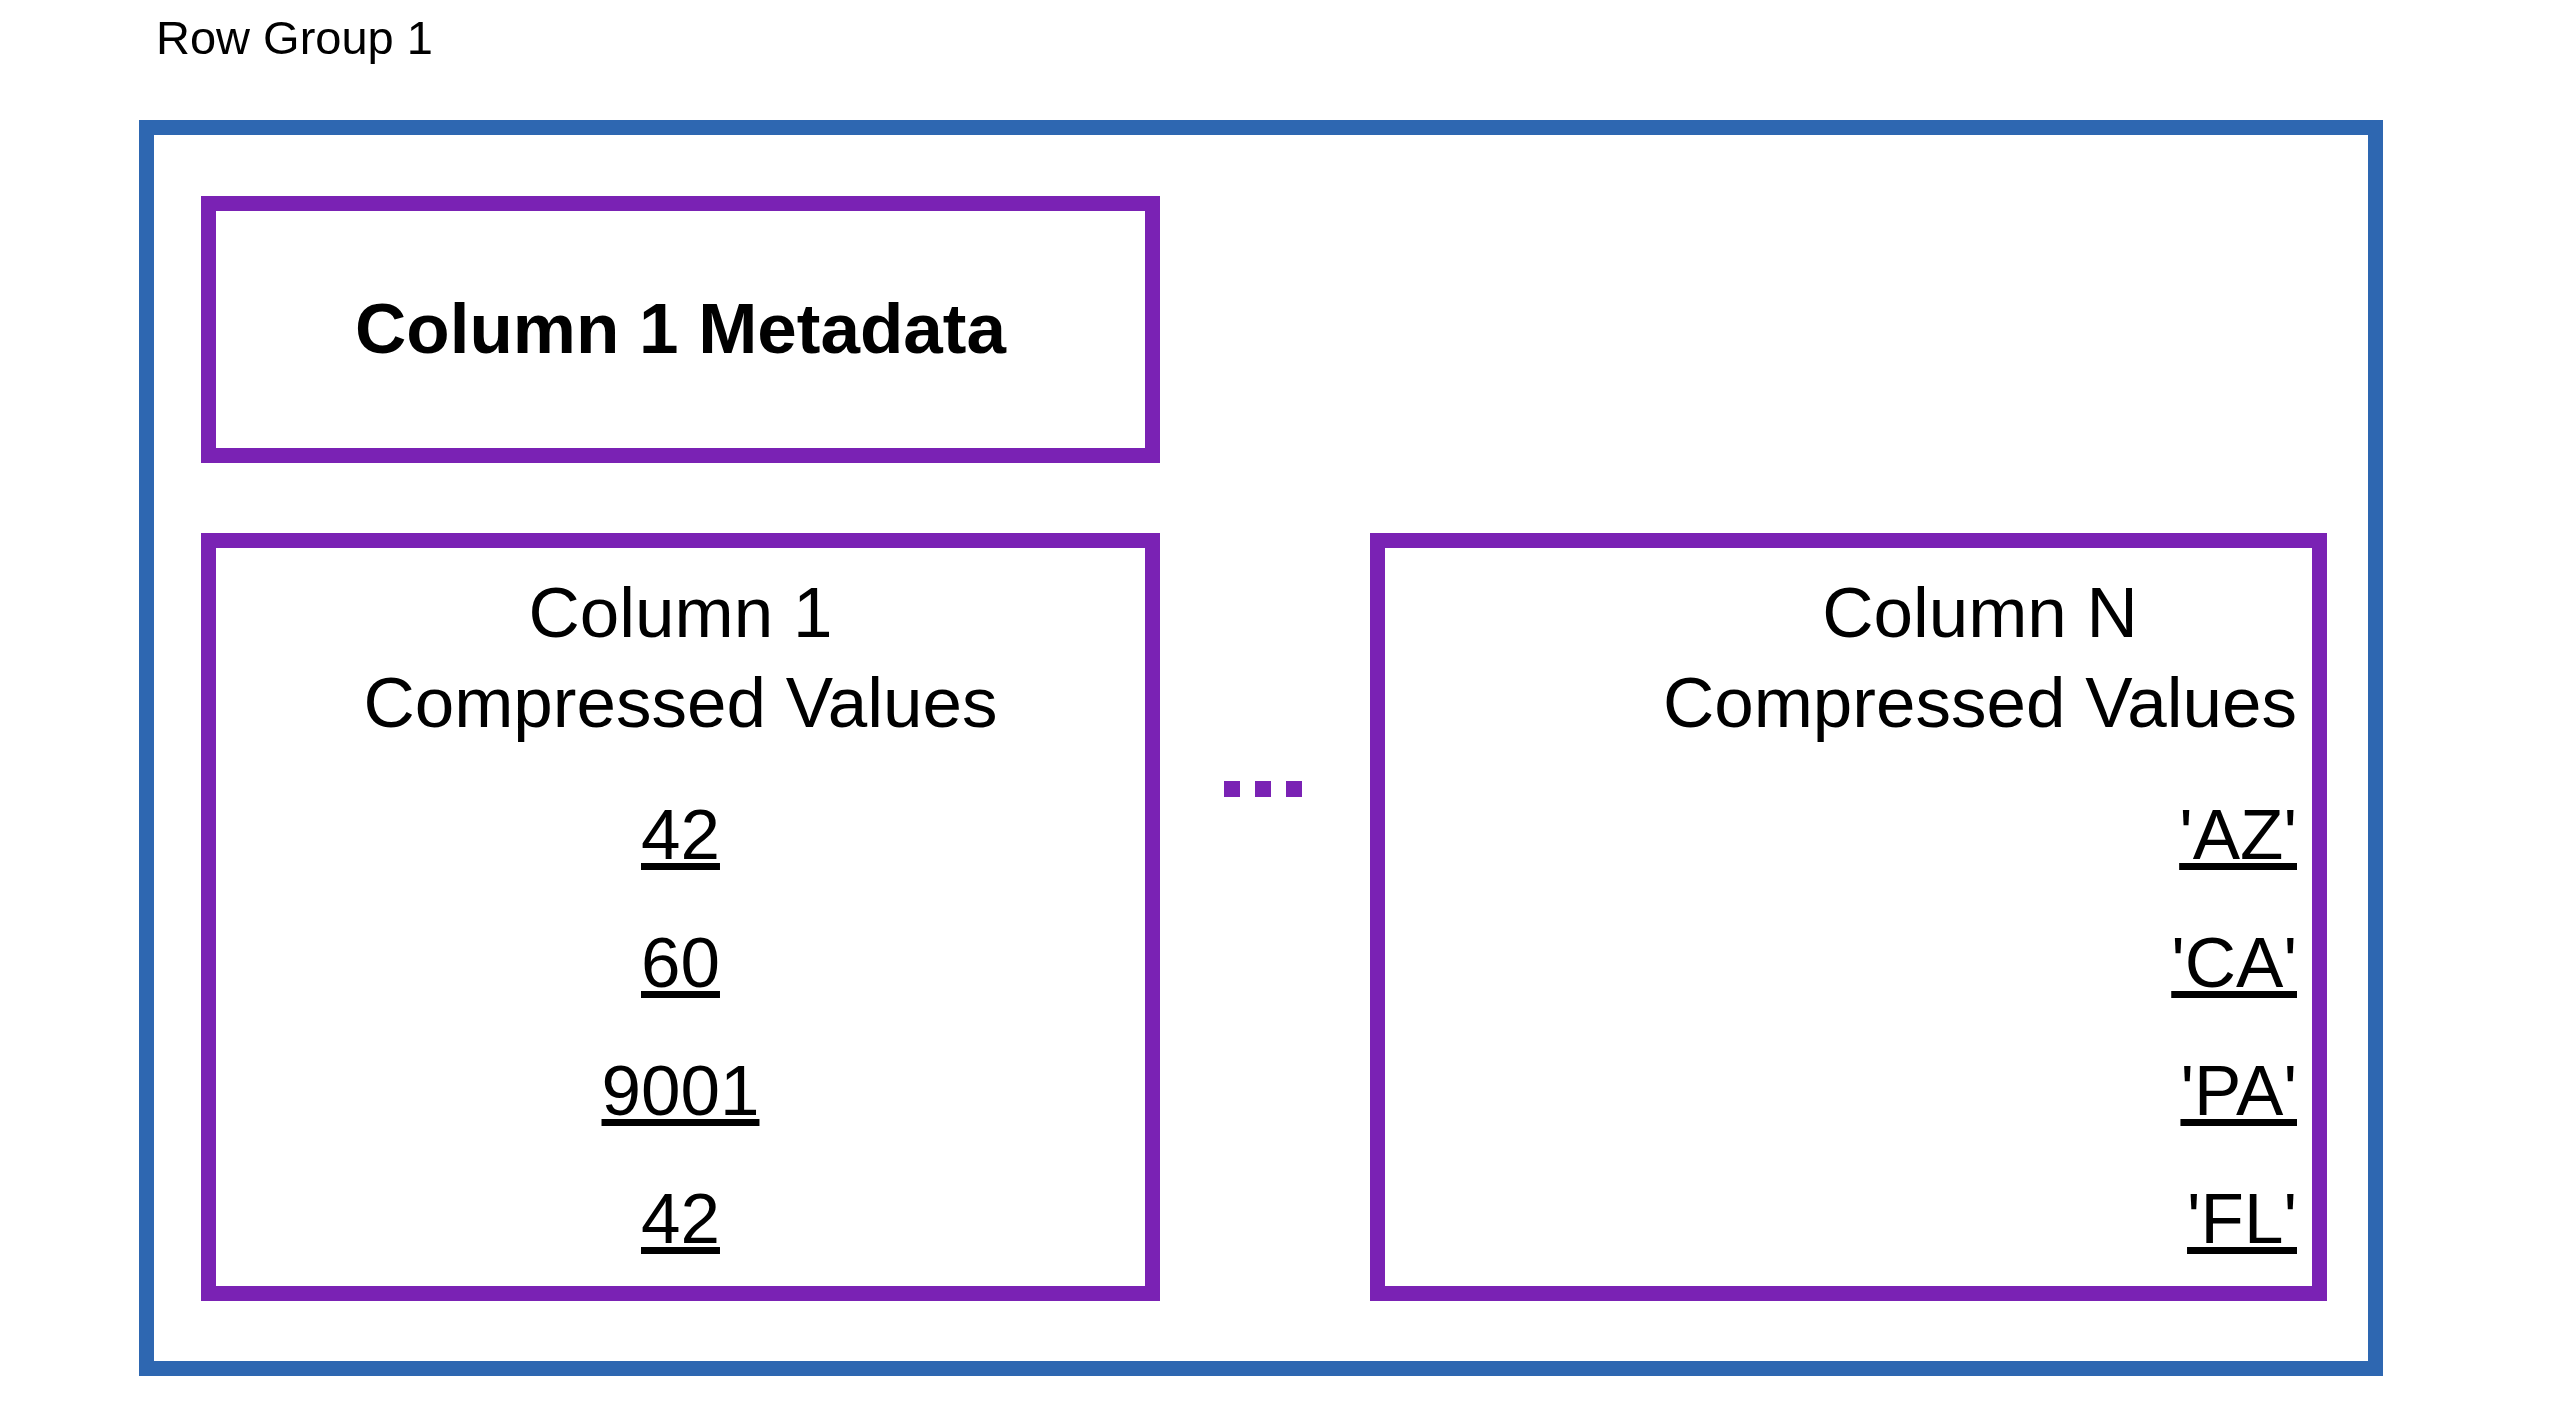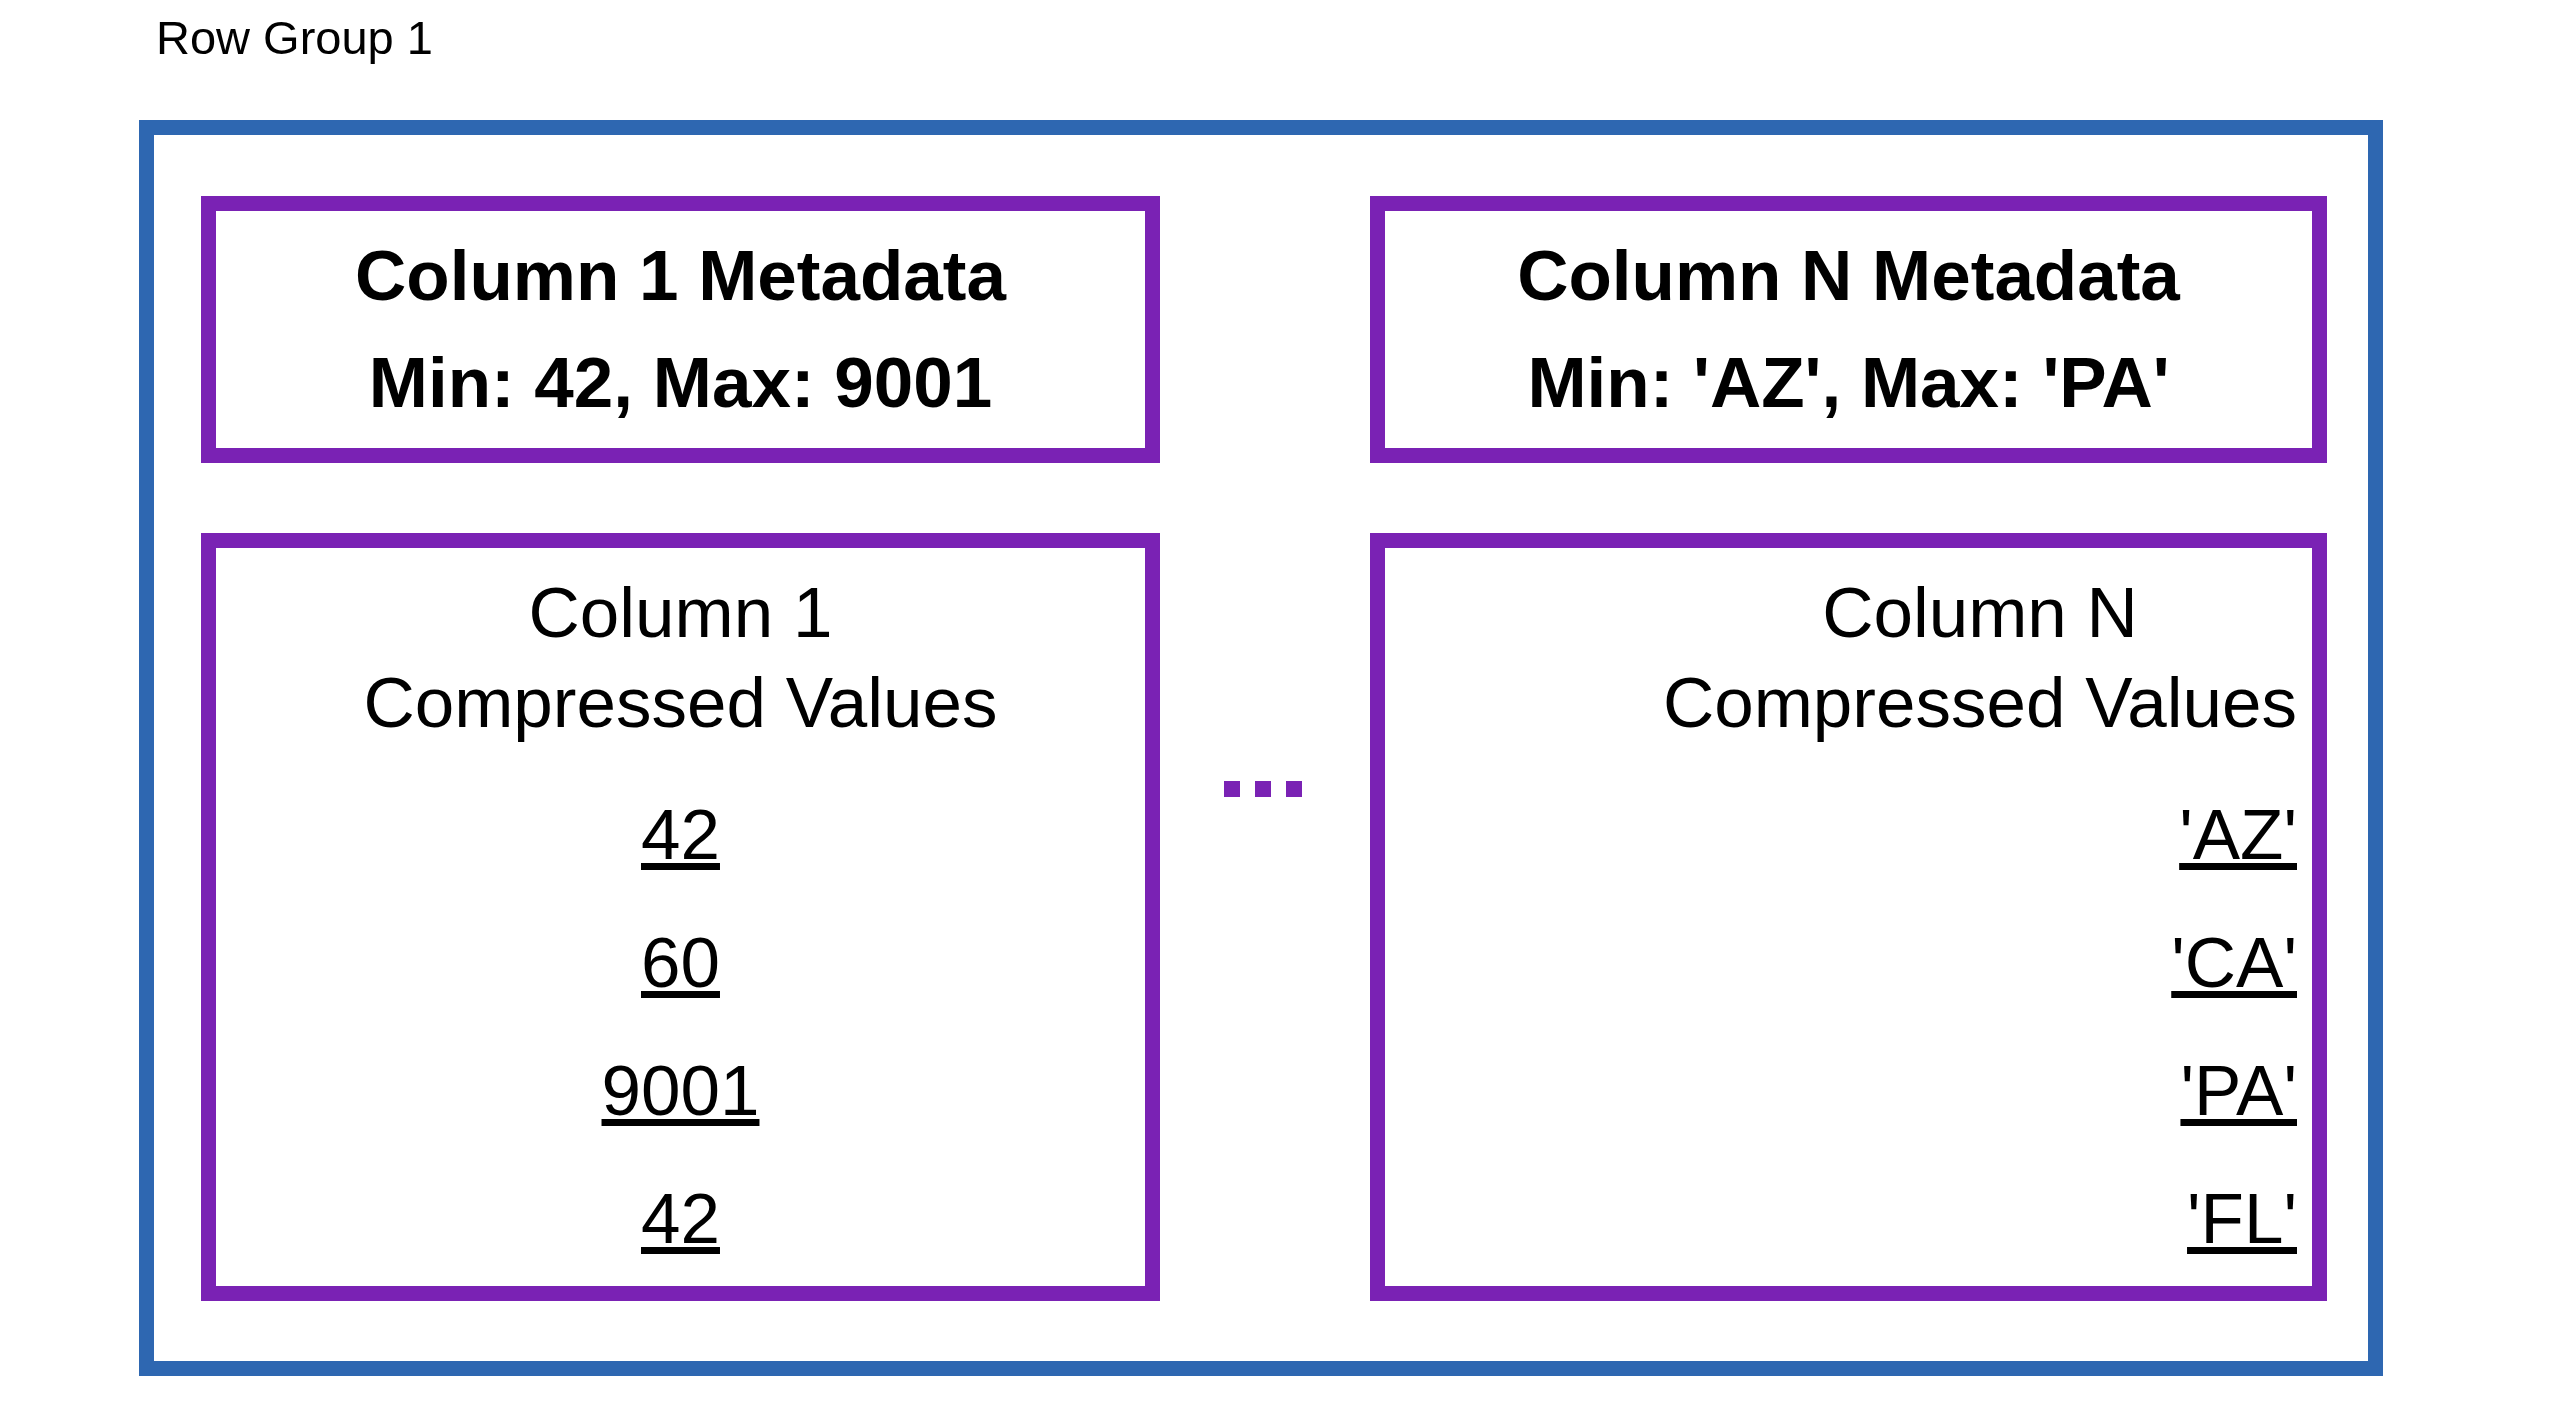--- a/index.html
+++ b/index.html
@@ -74,27 +74,22 @@
 <body>
 
 <div class="stage">
 
   <div class="diagram-title">Row Group 1</div>
 
   <div class="outer-box"></div>
 
   <div class="pbox meta-box meta-left">
     <div class="meta-line">Column 1 Metadata</div>
-    <div class="meta-line">Min: 42, Max: 9001</div>
   </div>
 
-  <div class="pbox meta-box meta-right">
-    <div class="meta-line">Column N Metadata</div>
-    <div class="meta-line">Min: 'AZ', Max: 'PA'</div>
-  </div>
 
   <div class="pbox vals-box vals-left">
     <div>
       <div class="vals-title">Column 1</div>
       <div class="vals-title">Compressed Values</div>
     </div>
     <div class="value-item">42</div>
     <div class="value-item">60</div>
     <div class="value-item">9001</div>
     <div class="value-item">42</div>

